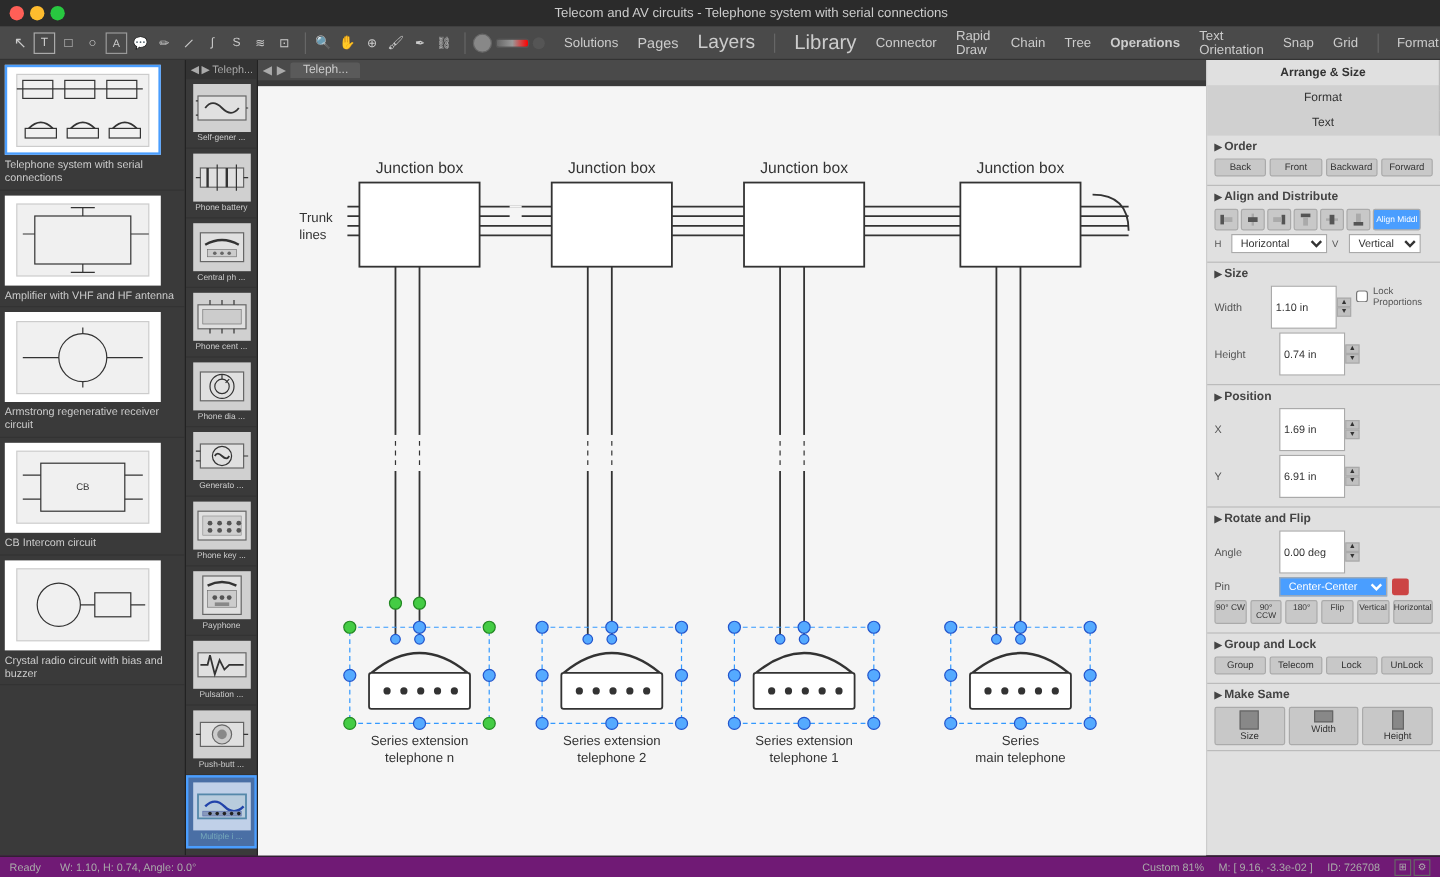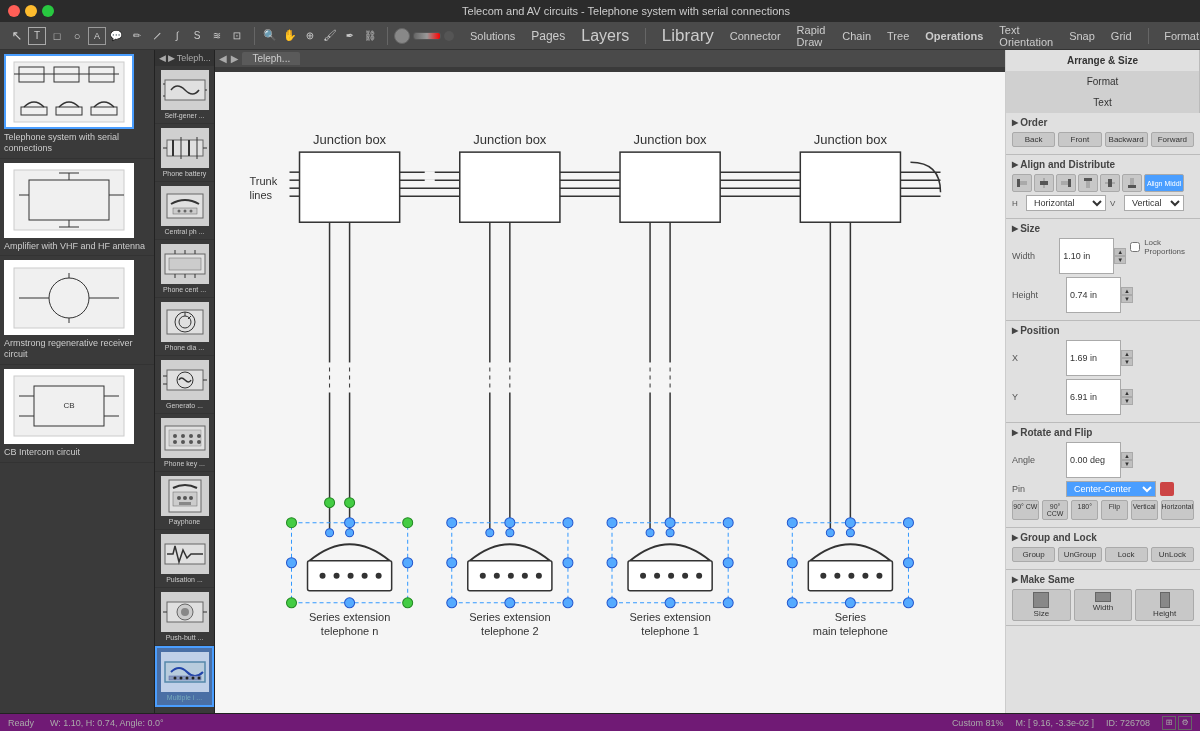--- a/index.html
+++ b/index.html
@@ -199,20 +199,32 @@
           <line x1="95" y1="25" x2="110" y2="25" stroke="#333" stroke-width="1"></line>
           <line x1="10" y1="45" x2="25" y2="45" stroke="#333" stroke-width="1"></line>
           <line x1="95" y1="45" x2="110" y2="45" stroke="#333" stroke-width="1"></line>
           <text x="60" y="37" text-anchor="middle" font-size="8" fill="#333">CB</text>
         </svg>
       </div>
       <div class="thumbnail-label">CB Intercom circuit</div>
     </div>
 
 
+    <div class="thumbnail-item">
+      <div class="thumbnail-img">
+        <svg width="120" height="70" viewBox="0 0 120 70">
+          <rect x="5" y="5" width="110" height="60" fill="#f0f0f0" stroke="#ccc"></rect>
+          <circle cx="40" cy="35" r="18" fill="none" stroke="#333" stroke-width="1"></circle>
+          <rect x="70" y="25" width="30" height="20" fill="none" stroke="#333" stroke-width="1"></rect>
+          <line x1="58" y1="35" x2="70" y2="35" stroke="#333" stroke-width="1"></line>
+          <line x1="100" y1="35" x2="112" y2="35" stroke="#333" stroke-width="1"></line>
+        </svg>
+      </div>
+      <div class="thumbnail-label">Crystal radio circuit with bias and buzzer</div>
+    </div>
   </div>
 
   <div class="component-panel">
 
     <div style="display:flex;align-items:center;padding:3px 4px;background:#333;font-size:9px;color:#aaa;gap:2px;flex-shrink:0;">
       <span style="cursor:pointer;">◀</span>
       <span style="cursor:pointer;">▶</span>
       <span>Teleph...</span>
     </div>
 
@@ -720,21 +732,21 @@
       </div>
     </div>
 
     <div class="panel-section">
       <div class="panel-section-title">
         <span style="font-size:8px;cursor:pointer;">▶</span>
         <span>Group and Lock</span>
       </div>
       <div class="group-row">
         <div class="group-btn">Group</div>
-        <div class="group-btn">UnGroup</div>
+        <div class="group-btn">Telecom</div>
         <div class="group-btn">Lock</div>
         <div class="group-btn">UnLock</div>
       </div>
     </div>
 
     <div class="panel-section">
       <div class="panel-section-title">
         <span style="font-size:8px;cursor:pointer;">▶</span>
         <span>Make Same</span>
       </div>

